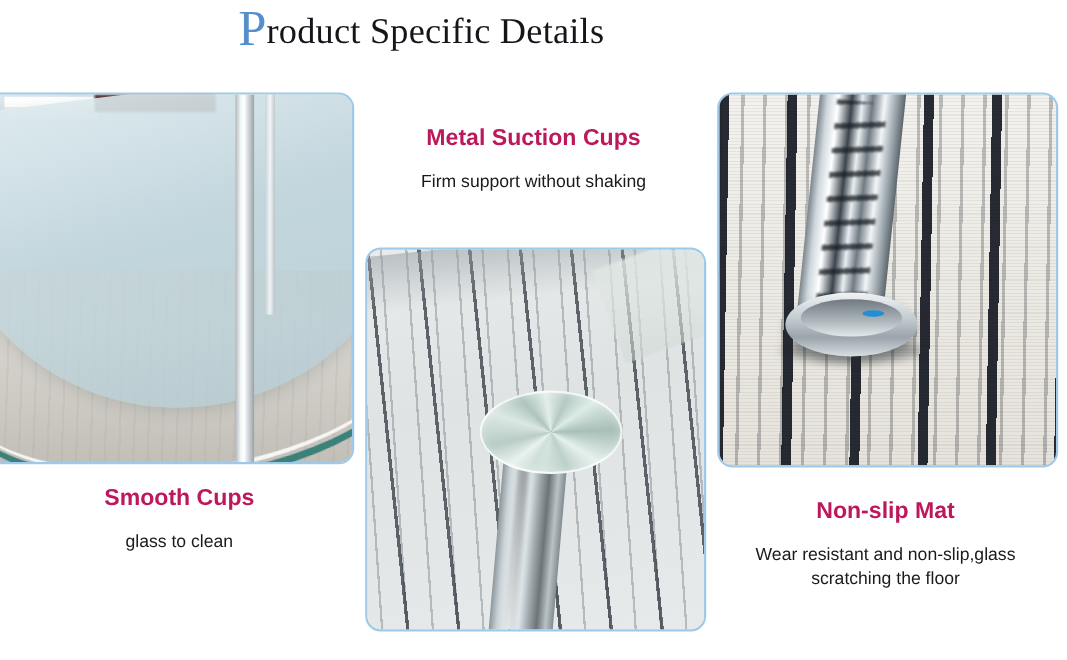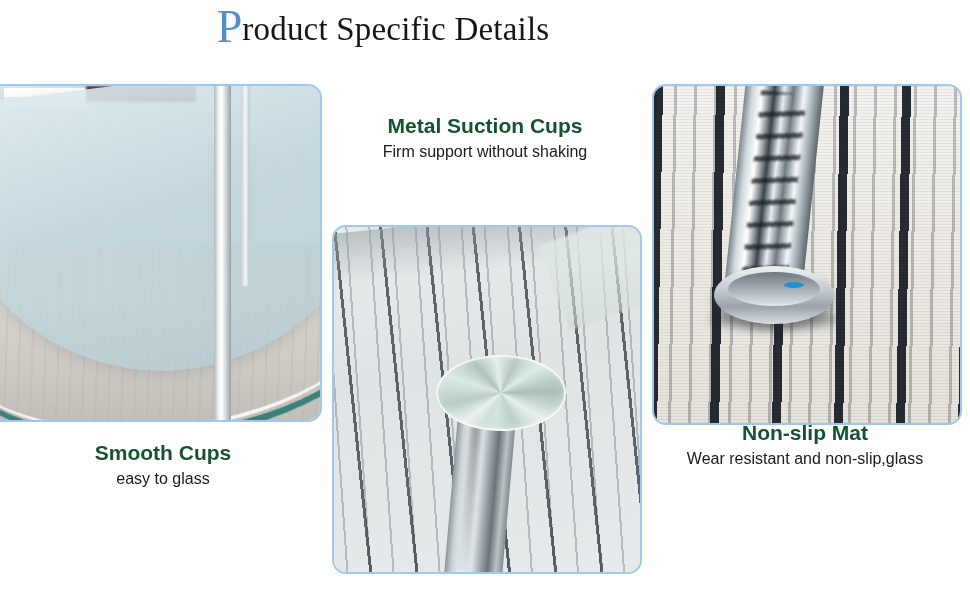--- a/index.html
+++ b/index.html
@@ -269,39 +269,39 @@
     border-radius: 50%;
     background: rgba(35,40,46,.35);
     filter: blur(4px);
   }
 
   
   .caption { position: absolute; text-align: center; }
   .caption .head {
     font-size: 21px;
     font-weight: bold;
-    color: #14532d;
+    color: #be185d;
     line-height: 26px;
     white-space: nowrap;
   }
   .caption .sub {
     font-size: 16px;
     color: #1a1a1a;
     line-height: 22px;
-    margin-top: 2px;
+    margin-top: 16px;
   }
 
   #caption-metal-suction-cups {
     left: 333px; top: 113px; width: 304px;
   }
   #caption-smooth-edges {
     left: 8px; top: 440px; width: 310px;
   }
   #caption-nonslip-mat {
-    left: 652px; top: 420px; width: 306px;
+    left: 652px; top: 452px; width: 306px;
   }
 </style>
 </head>
 <body>
 
 <div id="page-title">
   <span class="dropcap">P</span><span>roduct Specific Details</span>
 </div>
 
 <div class="photo" id="photo-smooth-edges">
@@ -346,22 +346,23 @@
 <div class="caption" id="caption-metal-suction-cups">
   <div class="head">Metal Suction Cups</div>
   <div class="sub">
     <div>Firm support without shaking</div>
   </div>
 </div>
 
 <div class="caption" id="caption-smooth-edges">
   <div class="head">Smooth Cups</div>
   <div class="sub">
-    <div>easy to glass</div>
+    <div>glass to clean</div>
   </div>
 </div>
 
 <div class="caption" id="caption-nonslip-mat">
   <div class="head">Non-slip Mat</div>
   <div class="sub">
     <div>Wear resistant and non-slip,glass</div>
+    <div>scratching the floor</div>
   </div>
 </div>
 
 </body></html>

